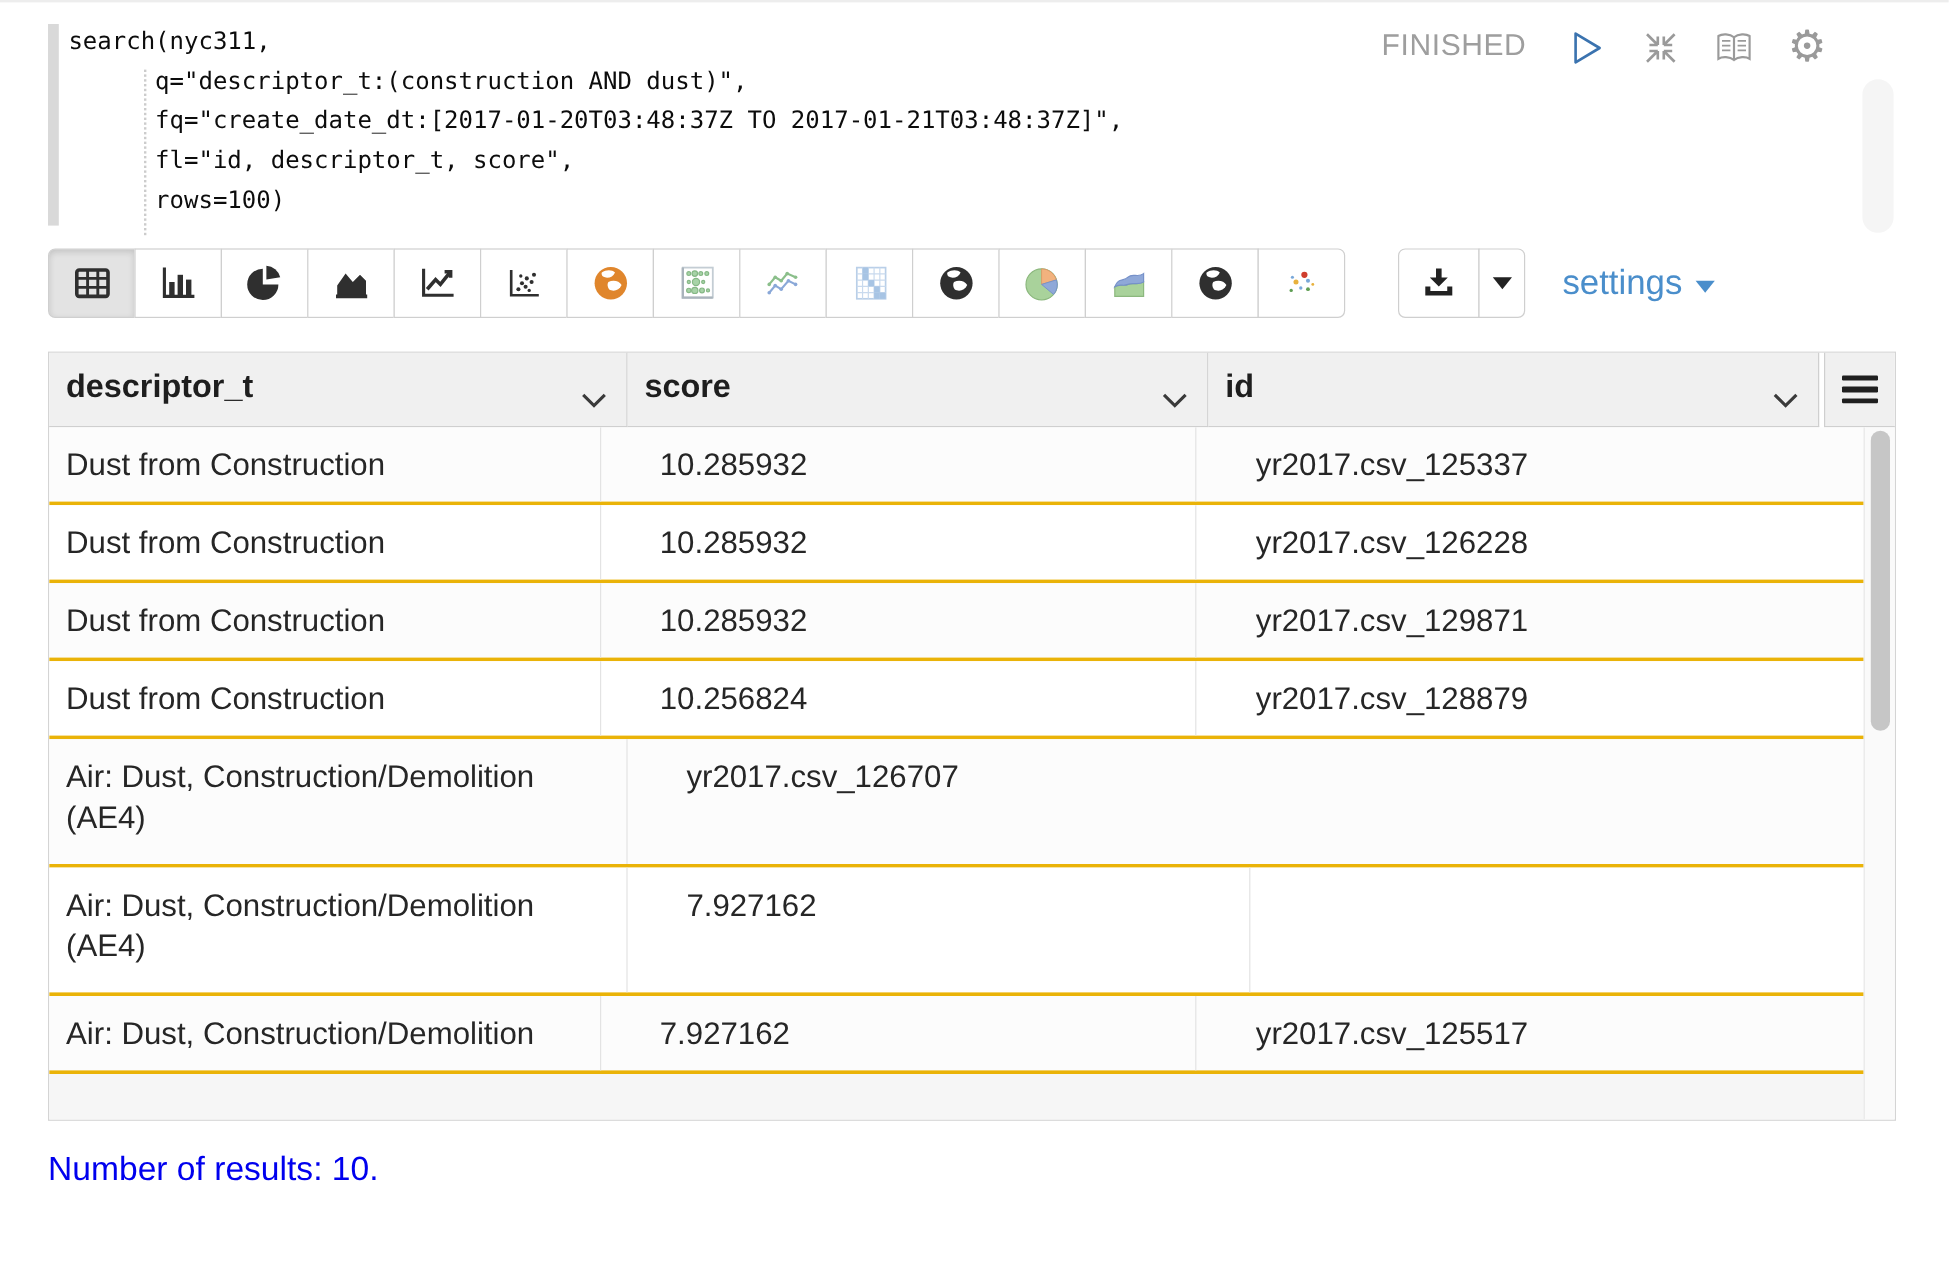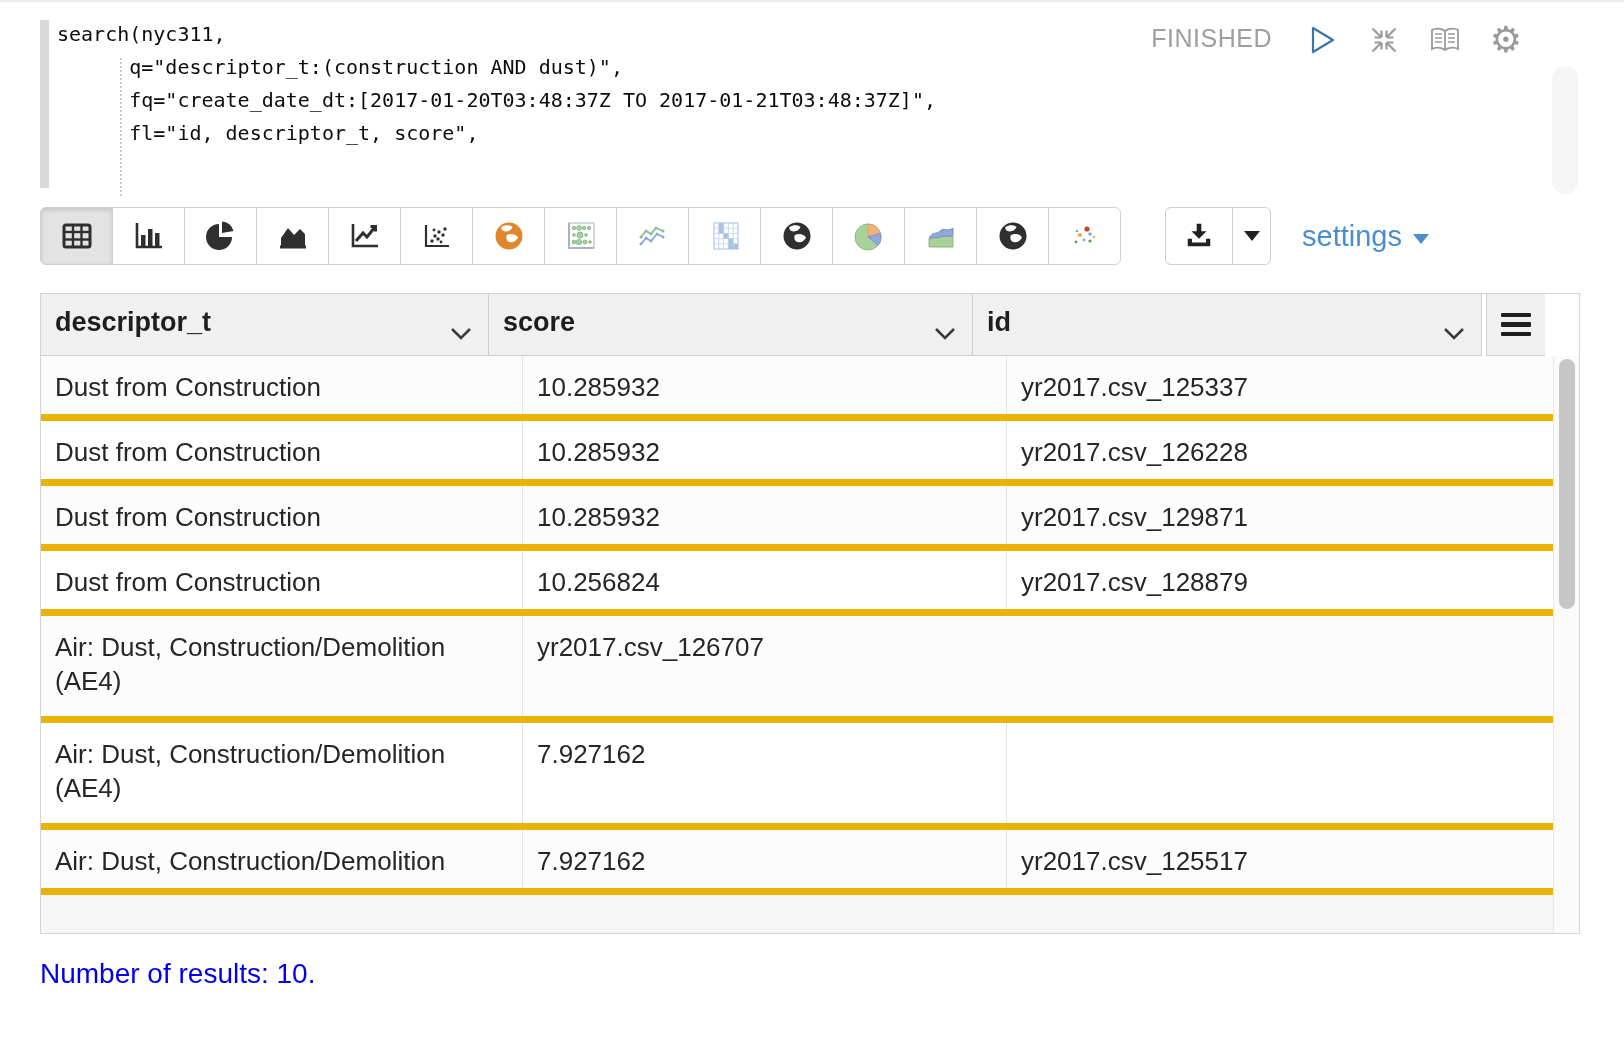--- a/index.html
+++ b/index.html
@@ -44,31 +44,31 @@
                    color:#4a8ecb; font-size:29px; cursor:pointer; }
   .caret-blue { width:0; height:0; border-left:8px solid transparent; border-right:8px solid transparent;
                 border-top:10px solid #4a8ecb; margin-top:4px; }
 
   
   .table-wrap { position:absolute; left:40px; top:291px; width:1540px; height:641px;
                 border:1px solid #d4d4d4; background:#fff; }
   .thead { position:relative; display:flex; height:62px; }
   .th { position:relative; background:#f0f0f0; border-right:1px solid #cfcfcf; border-bottom:1px solid #cfcfcf;
         padding:13px 44px 0 14px; font-size:27px; font-weight:bold; color:#1e1e1e; cursor:pointer; }
-  .th-desc { width:448px; }
+  .th-desc { width:482px; }
   .th-score { width:484px; }
   .th-id { width:509px; }
   .th-chevron { position:absolute; right:16px; top:22px; cursor:pointer; }
   .th-gap { width:4px; background:#fff; }
   .menu-btn { width:59px; background:#f0f0f0; border-bottom:1px solid #cfcfcf; border-left:1px solid #cfcfcf;
               display:flex; flex-direction:column; align-items:center; justify-content:center; gap:5px; cursor:pointer; }
   .menu-btn span { display:block; width:30px; height:4.5px; background:#1f1f1f; border-radius:1px; }
 
   .tbody { position:relative; height:577px; overflow:hidden; }
-  .tr { display:flex; width:1514px; border-bottom:7px solid #eab308; min-height:65px; background:#fff; }
+  .tr { display:flex; width:1514px; border-bottom:3px solid #eab308; min-height:65px; background:#fff;gap:35px; }
   .tr:nth-child(odd) { background:#fcfcfc; }
   .tr.tall { min-height:107px; }
   .td { padding:14px 12px 0 14px; font-size:26px; line-height:34px; color:#262626; }
   .td-desc { width:482px; border-right:1px solid #e3e3e3; }
   .td-score { width:484px; border-right:1px solid #e3e3e3; }
   .td-id { width:548px; }
   .bottom-strip { width:1514px; height:38px; background:#f6f6f6; }
   .v-scrollbar { position:absolute; right:0; top:0; width:26px; height:577px; background:#fafafa;
                  border-left:1px solid #e8e8e8; }
   .v-thumb { position:absolute; left:5px; top:3px; width:16px; height:250px; background:#c6c6c6; border-radius:8px; cursor:pointer; }
@@ -82,20 +82,21 @@
 <div class="page">
 
   <div class="code-area">
     <div class="gutter"></div>
     <div class="indent-guide"></div>
     <div class="code">
       <pre>search(nyc311,</pre>
       <pre>      q="descriptor_t:(construction AND dust)",</pre>
       <pre>      fq="create_date_dt:[2017-01-20T03:48:37Z TO 2017-01-21T03:48:37Z]",</pre>
       <pre>      fl="id, descriptor_t, score",</pre>
+      <pre>      rows=100)</pre>
     </div>
     <div class="code-scrollbar"></div>
   </div>
 
   <div class="para-controls">
     <span class="status">FINISHED</span>
     <span class="pc-btn">
       <svg width="26" height="28" viewBox="0 0 26 28">
           <path d="M3 2 L23 14 L3 26 Z" fill="none" stroke="#3b73af" stroke-width="2.2" stroke-linejoin="round"></path>
         </svg>

